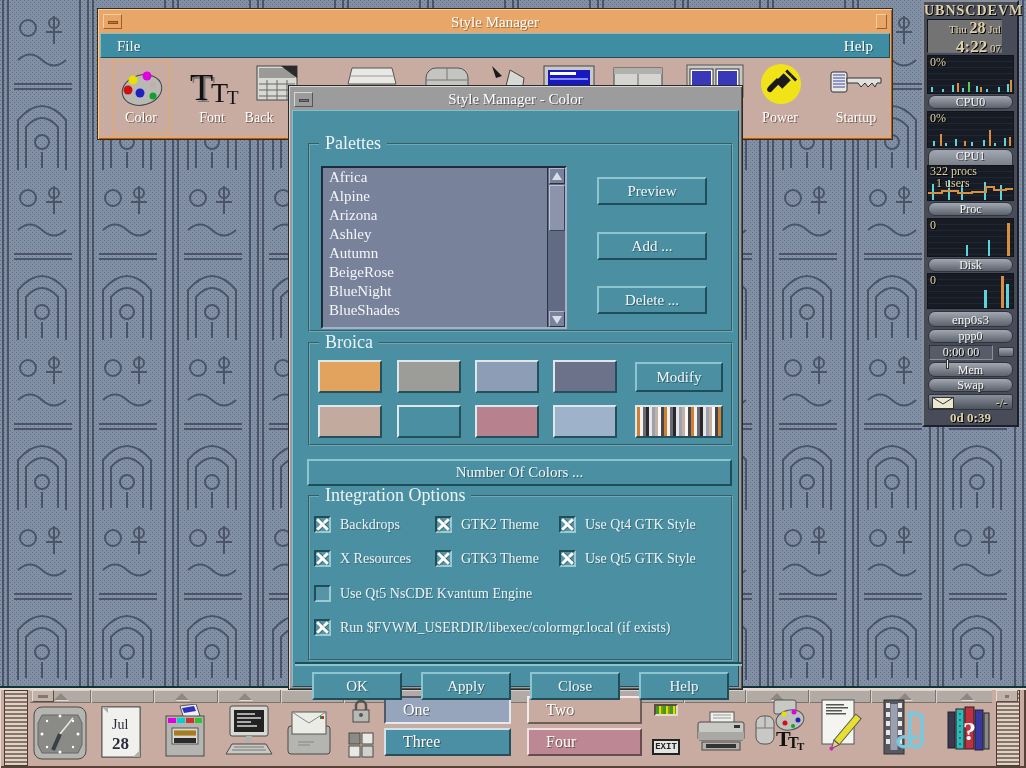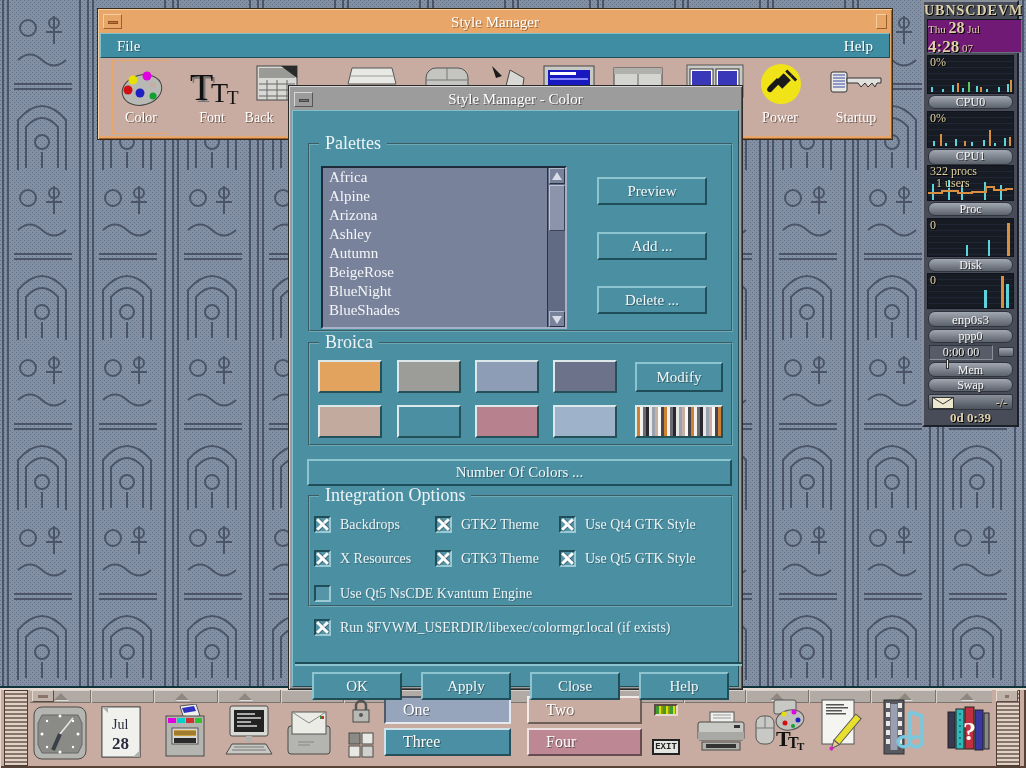--- a/index.html
+++ b/index.html
@@ -265,21 +265,21 @@
       <div class="abs swatch" style="left: 260px; top: 249px; background-color: rgb(108, 114, 137);"></div>
       <div class="abs r-teal btn" style="left:342px;top:251px;width:88px;height:30px;line-height:26px">Modify</div>
       <div class="abs swatch" style="left: 25px; top: 294px; background-color: rgb(195, 170, 158);"></div>
       <div class="abs swatch" style="left: 104px; top: 294px; background-color: rgb(74, 143, 162);"></div>
       <div class="abs swatch" style="left: 182px; top: 294px; background-color: rgb(184, 129, 142);"></div>
       <div class="abs swatch" style="left: 260px; top: 294px; background-color: rgb(158, 178, 202);"></div>
       <div class="abs swatch" style="left: 342px; top: 294px; width: 88px; background: repeating-linear-gradient(90deg, rgb(208, 128, 48) 0px, rgb(208, 128, 48) 3px, rgb(242, 241, 238) 3px, rgb(242, 241, 238) 6px, rgb(106, 106, 114) 6px, rgb(106, 106, 114) 9px, rgb(40, 40, 46) 9px, rgb(40, 40, 46) 12px, rgb(230, 230, 228) 12px, rgb(230, 230, 228) 15px, rgb(154, 162, 178) 15px, rgb(154, 162, 178) 18px, rgb(200, 176, 160) 18px, rgb(200, 176, 160) 21px, rgb(248, 248, 248) 21px, rgb(248, 248, 248) 24px, rgb(69, 69, 77) 24px, rgb(69, 69, 77) 27px);" id="multiswatch"></div>
 
       <div class="abs r-teal btn" style="left:14px;top:348px;width:425px;height:27px;line-height:23px">Number Of Colors ...</div>
 
-      <div class="abs frame" style="left:15px;top:384px;width:425px;height:112px">
+      <div class="abs frame" style="left:15px;top:384px;width:425px;height:166px">
         <span class="flabel">Integration Options</span>
       </div>
       <div class="abs chk checked" style="left:21px;top:405px">
           <div class="x"></div>
         </div>
       <div class="chklabel" style="left:47px;top:405px">Backdrops</div>
       <div class="abs chk checked" style="left:142px;top:405px">
           <div class="x"></div>
         </div>
       <div class="chklabel" style="left:168px;top:405px">GTK2 Theme</div>
@@ -309,23 +309,23 @@
       <div class="abs" id="dlgsep"></div>
       <div class="abs r-teal btn" style="left:19px;top:561px;width:90px;height:28px;line-height:24px">OK</div>
       <div class="abs r-teal btn" style="left:128px;top:561px;width:90px;height:28px;line-height:24px">Apply</div>
       <div class="abs r-teal btn" style="left:237px;top:561px;width:90px;height:28px;line-height:24px">Close</div>
       <div class="abs r-teal btn" style="left:346px;top:561px;width:90px;height:28px;line-height:24px">Help</div>
     </div>
   </div>
 
   <div class="abs" id="mon">
     <div class="abs mtext" style="left:0;top:1px;width:93px;text-align:center;font-weight:bold;font-size:14px;letter-spacing:1px">UBNSCDEVM</div>
-    <div class="abs" style="left:3px;top:17px;width:95px;height:34px;background:#701a75;border:1px solid;border-color:#11141b #6a707c #6a707c #11141b;text-align:left">
+    <div class="abs" style="left:3px;top:17px;width:75px;height:34px;background:#737373;border:1px solid;border-color:#11141b #6a707c #6a707c #11141b;text-align:right">
       <div class="mtext" style="font-size:11px;line-height:15px"><span>Thu</span> <span style="font-size:16px;font-weight:bold">28</span> <span>Jul</span></div>
-      <div class="mtext" style="font-size:11px"><span style="font-size:17px;font-weight:bold">4:28</span> <span>07</span></div>
+      <div class="mtext" style="font-size:11px"><span style="font-size:17px;font-weight:bold">4:22</span> <span>07</span></div>
     </div>
     <div class="chart" style="top:53px;height:39px">
       <svg width="85" height="37">
           <g fill="#5fd3dc">
             <rect x="3" y="31" width="2" height="5"></rect>
             <rect x="14" y="33" width="2" height="3"></rect>
             <rect x="24" y="29" width="2" height="7"></rect>
             <rect x="34" y="32" width="2" height="4"></rect>
             <rect x="48" y="30" width="2" height="6"></rect>
             <rect x="58" y="33" width="2" height="3"></rect>
@@ -355,21 +355,21 @@
           </g>
           <g fill="#d89040">
             <rect x="12" y="22" width="2" height="12"></rect>
             <rect x="36" y="29" width="2" height="5"></rect>
             <rect x="61" y="18" width="2" height="16"></rect>
             <rect x="81" y="25" width="2" height="9"></rect>
           </g>
         </svg>
     </div>
     <div class="mval" style="left:6px;top:109px">0%</div>
-    <div class="mcap" style="top:147px;height:16px;line-height:13px">CPU1</div>
+    <div class="mcap" style="top:147px;height:29px;line-height:13px">CPU1</div>
     <div class="chart" style="top:163px;height:36px">
       <svg width="85" height="34">
           <g fill="#5fd3dc">
             <rect x="4" y="18" width="2" height="16"></rect>
             <rect x="20" y="14" width="2" height="20"></rect>
             <rect x="33" y="18" width="2" height="16"></rect>
             <rect x="56" y="16" width="2" height="18"></rect>
             <rect x="72" y="19" width="2" height="15"></rect>
           </g>
           <polyline points="0,27 14,27 14,25 30,25 30,27 44,27 44,26 58,26 58,21 66,21 66,24 78,24 78,23 85,23" stroke="#d89040" fill="none" stroke-width="2"></polyline>

